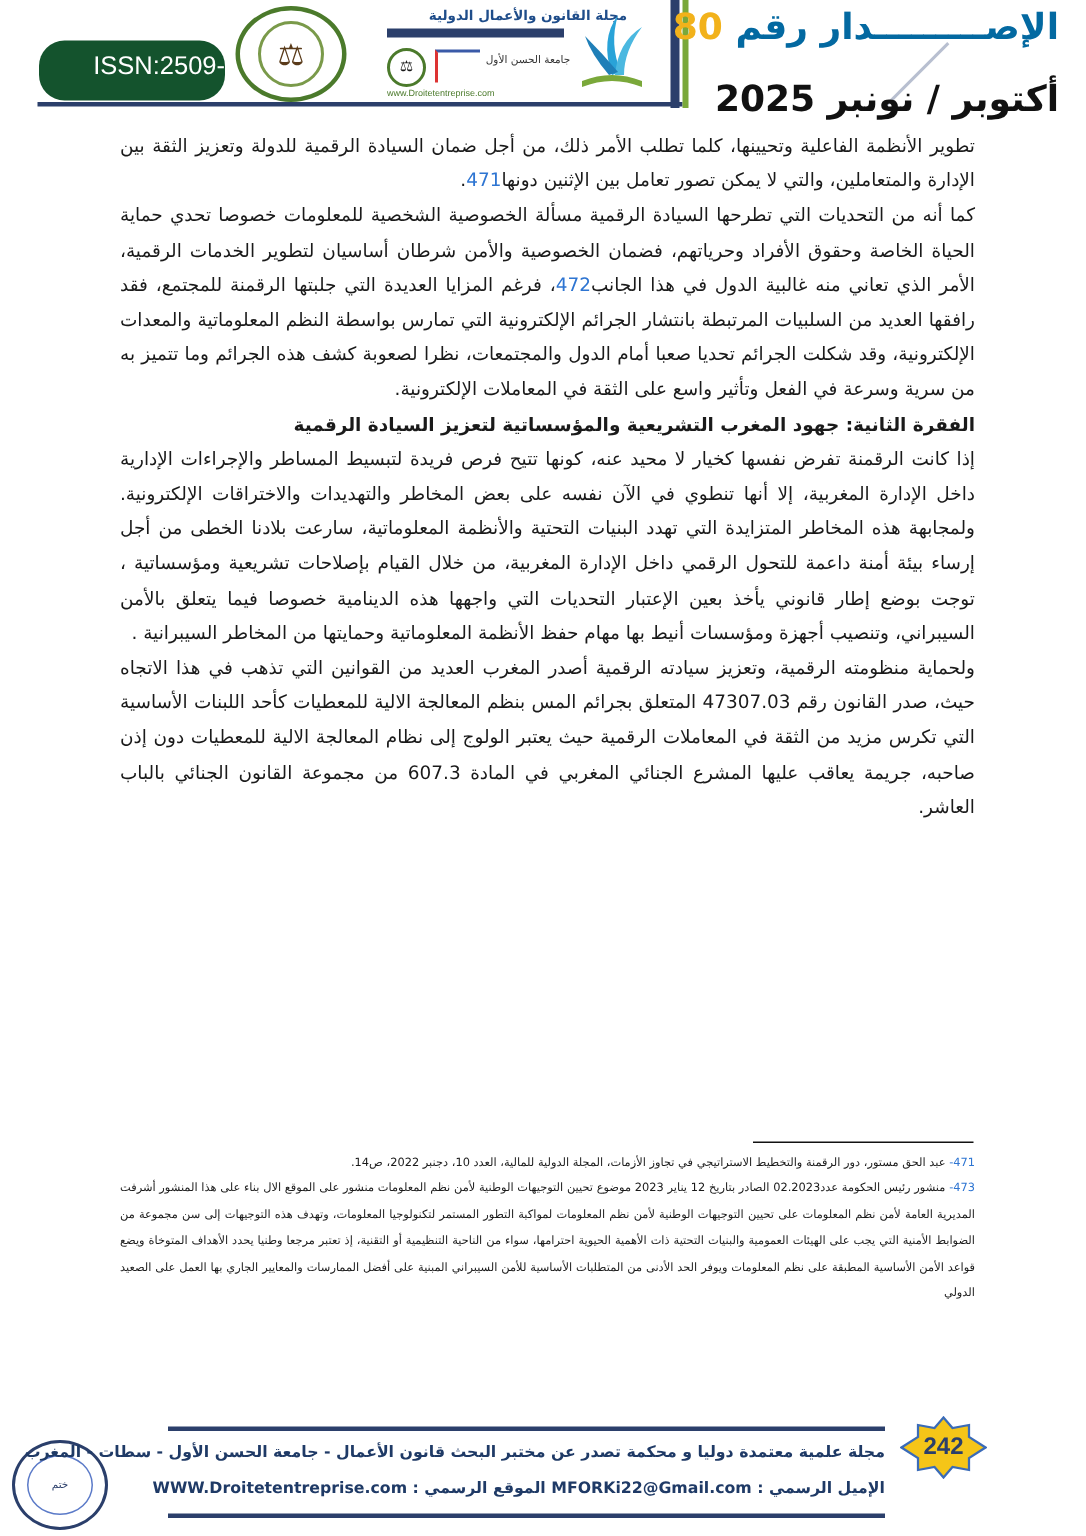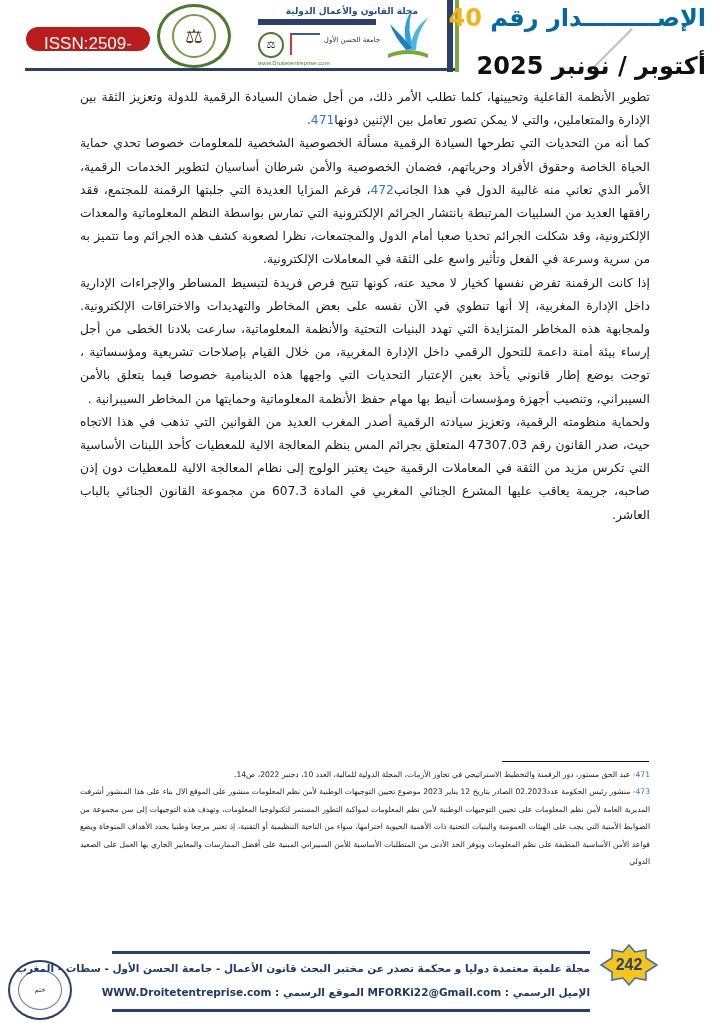--- a/index.html
+++ b/index.html
@@ -1,22 +1,22 @@
 <!DOCTYPE html>
 <html><head>
 <meta charset="utf-8">
 <style>
   html, body { margin:0; padding:0; }
   body { width:724px; height:1024px; background:#ffffff; position:relative; overflow:hidden;
          font-family:"DejaVu Sans", sans-serif; color:#1a1a1a; }
   .abs { position:absolute; }
 
   
-  .issn { left:26px; top:27px; width:124px; height:24px; background:#b91c1c; border-radius:17px;
-          color:#fff; font-family:"Liberation Sans", sans-serif; font-size:17px; line-height:34px; text-align:center; }
+  .issn { left:26px; top:27px; width:124px; height:40px; background:#14532d; border-radius:17px;
+          color:#fff; font-family:"Liberation Sans", sans-serif; font-size:17px; line-height:34px; text-align:right; }
   .hdr-rule { left:25px; top:68px; width:430px; height:3px; background:#2b3f6b; }
   .seal { left:157px; top:4px; width:74px; height:64px; border:3px solid #4b7a2b; border-radius:50%;
           box-sizing:border-box; display:flex; align-items:center; justify-content:center; }
   .seal-inner { width:40px; height:40px; border-radius:50%; border:2px solid #7a9a4a; display:flex; align-items:center; justify-content:center; font-size:20px; color:#5a3b1a; }
   .journal-title { left:258px; top:6px; width:160px; font-size:9px; color:#1f4d8a; text-align:right; font-weight:bold; direction:rtl; }
   .journal-band { left:258px; top:19px; width:118px; height:6px; background:#2b3f6b; }
   .mini-seal { left:258px; top:32px; width:26px; height:26px; border:2px solid #4b7a2b; border-radius:50%; box-sizing:border-box; font-size:10px; text-align:center; line-height:22px; }
   .uni-label { left:322px; top:36px; width:60px; font-size:7px; color:#333; text-align:center; direction:rtl; }
   .uni-mark { left:290px; top:33px; width:28px; height:20px; border-top:2px solid #3a5aa8; border-left:2px solid #d33; }
   .site-small { left:258px; top:60px; width:120px; font-size:6px; color:#4b7a2b; font-family:"Liberation Sans", sans-serif; }
@@ -74,27 +74,28 @@
   <path d="M28 44 Q30 22 46 12 Q34 28 34 44 Z" fill="#4bb8e0"></path>
   <path d="M24 44 Q12 30 8 18 Q20 30 30 42 Z" fill="#1f7fb8"></path>
 </svg>
 
 <div class="abs vbar1"></div>
 <div class="abs vbar2"></div>
 <div class="abs diag"></div>
 
 <div class="abs issue">
   <span class="lbl">الإصـــــــــدار رقم</span>
-  <span class="num">40</span>
+  <span class="num">80</span>
 </div>
 <div class="abs date">أكتوبر / نونبر 2025</div>
 
 <div class="abs body-text">
   <p><span>تطوير الأنظمة الفاعلية وتحيينها، كلما تطلب الأمر ذلك، من أجل ضمان السيادة الرقمية للدولة وتعزيز الثقة بين الإدارة والمتعاملين، والتي لا يمكن تصور تعامل بين الإثنين دونها</span><span class="ref">471</span><span>.</span></p>
   <p><span>كما أنه من التحديات التي تطرحها السيادة الرقمية  مسألة الخصوصية الشخصية للمعلومات خصوصا تحدي حماية الحياة الخاصة وحقوق الأفراد وحرياتهم، فضمان الخصوصية والأمن شرطان أساسيان لتطوير الخدمات الرقمية، الأمر الذي تعاني منه غالبية الدول في هذا الجانب</span><span class="ref">472</span><span>، فرغم المزايا العديدة التي جلبتها الرقمنة للمجتمع، فقد رافقها العديد من السلبيات المرتبطة بانتشار الجرائم الإلكترونية التي تمارس بواسطة النظم المعلوماتية والمعدات الإلكترونية، وقد شكلت الجرائم تحديا صعبا أمام الدول والمجتمعات، نظرا لصعوبة كشف هذه الجرائم وما تتميز به من سرية وسرعة في الفعل وتأثير واسع على الثقة في المعاملات الإلكترونية.</span></p>
+  <p class="sub-heading">الفقرة الثانية: جهود المغرب التشريعية والمؤسساتية لتعزيز السيادة الرقمية</p>
   <p>إذا كانت الرقمنة تفرض نفسها كخيار لا محيد عنه، كونها تتيح فرص فريدة لتبسيط المساطر والإجراءات الإدارية داخل الإدارة المغربية، إلا أنها تنطوي في الآن نفسه على بعض المخاطر والتهديدات والاختراقات الإلكترونية. ولمجابهة هذه المخاطر المتزايدة التي تهدد البنيات التحتية والأنظمة المعلوماتية، سارعت بلادنا الخطى من أجل إرساء بيئة أمنة داعمة للتحول الرقمي داخل الإدارة المغربية، من خلال القيام بإصلاحات تشريعية ومؤسساتية ، توجت بوضع إطار قانوني يأخذ بعين الإعتبار التحديات التي واجهها هذه الدينامية خصوصا فيما يتعلق بالأمن السيبراني، وتنصيب أجهزة ومؤسسات أنيط بها مهام حفظ الأنظمة المعلوماتية وحمايتها من المخاطر السيبرانية .</p>
   <p>ولحماية منظومته الرقمية، وتعزيز سيادته الرقمية أصدر المغرب العديد من القوانين التي تذهب في هذا الاتجاه حيث، صدر القانون رقم 47307.03 المتعلق بجرائم المس بنظم المعالجة الالية للمعطيات كأحد اللبنات الأساسية التي تكرس مزيد من الثقة في المعاملات الرقمية حيث يعتبر الولوج إلى نظام المعالجة الالية للمعطيات دون إذن صاحبه، جريمة يعاقب عليها المشرع الجنائي المغربي في المادة 607.3 من مجموعة القانون الجنائي بالباب العاشر.</p>
 </div>
 
 <div class="abs fn-rule"></div>
 <div class="abs footnotes">
   <p><span class="fn-num">471-</span><span> عبد الحق مستور، دور الرقمنة والتخطيط الاستراتيجي في تجاوز الأزمات، المجلة الدولية للمالية، العدد 10، دجنبر 2022، ص14.</span></p>
   <p><span class="fn-num">473-</span><span> منشور رئيس الحكومة عدد02.2023 الصادر بتاريخ 12 يناير 2023 موضوع تحيين التوجيهات الوطنية لأمن نظم المعلومات منشور على الموقع الال بناء على هذا المنشور أشرفت المديرية العامة لأمن نظم المعلومات على تحيين التوجيهات الوطنية لأمن نظم المعلومات لمواكبة التطور المستمر لتكنولوجيا المعلومات، وتهدف هذه التوجيهات إلى سن  مجموعة من الضوابط الأمنية التي يجب على الهيئات العمومية والبنيات التحتية ذات الأهمية الحيوية احترامها، سواء من الناحية التنظيمية أو التقنية، إذ تعتبر مرجعا وطنيا يحدد الأهداف المتوخاة ويضع قواعد الأمن الأساسية المطبقة على نظم المعلومات ويوفر الحد الأدنى من المتطلبات الأساسية للأمن السيبراني المبنية على أفضل الممارسات والمعايير الجاري بها العمل على الصعيد الدولي</span></p>
 </div>
 

